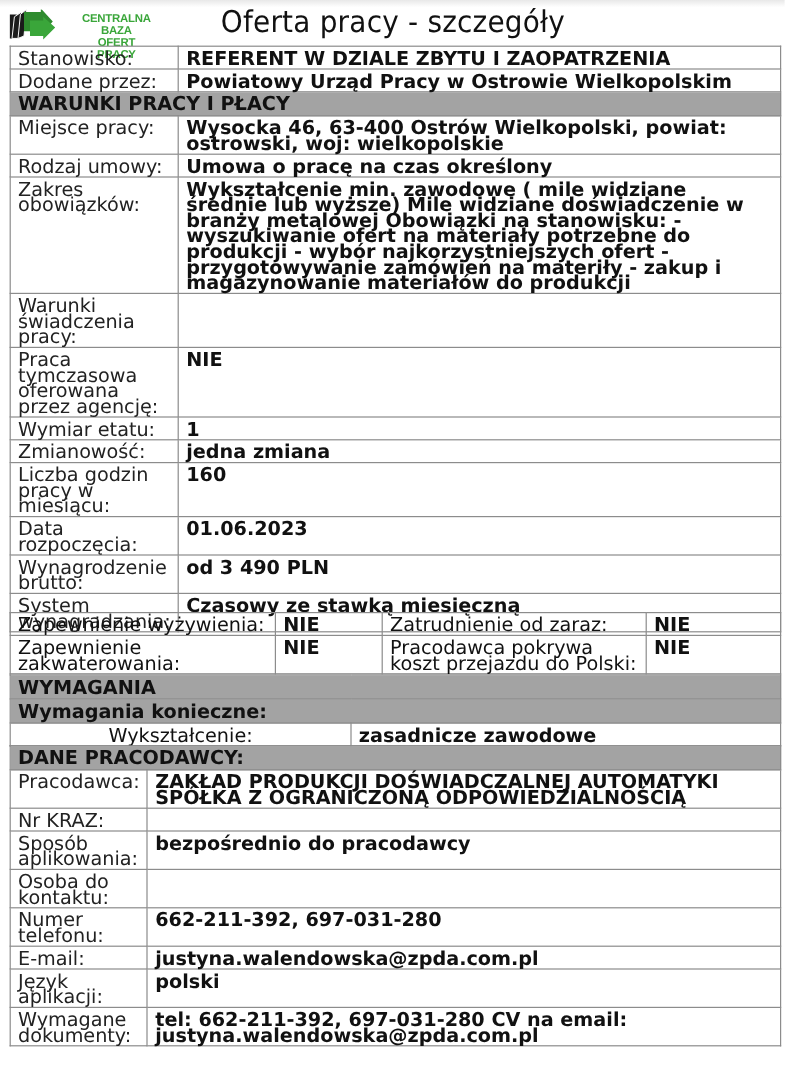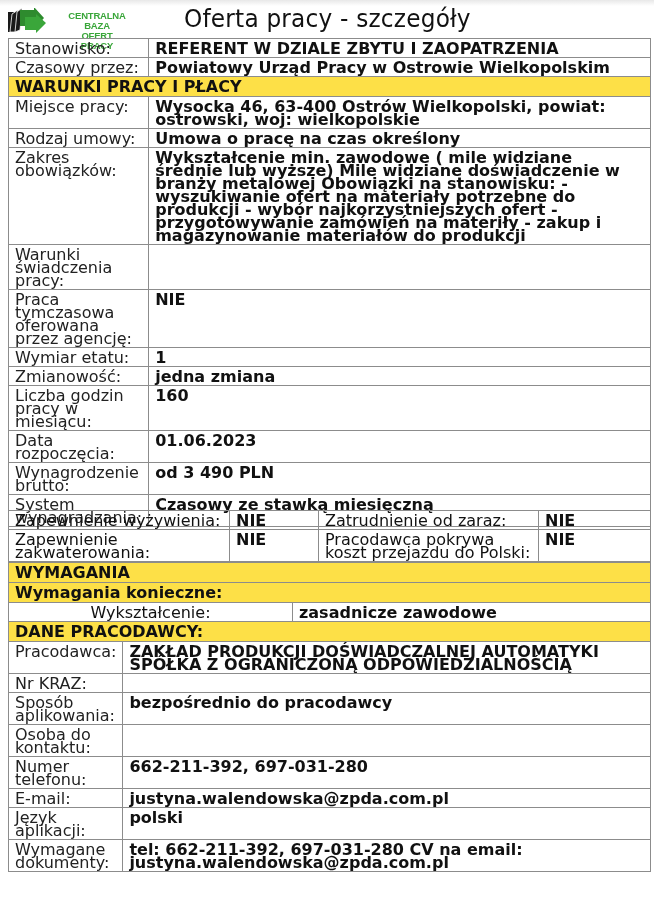--- a/index.html
+++ b/index.html
@@ -15,21 +15,21 @@
                letter-spacing:-0.2px;margin-left:16px; }
   .title { position:absolute; left:176px; top:-2px; font-family:"DejaVu Sans", sans-serif;
            font-size:25px; font-weight:normal; color:#111; letter-spacing:0.2px; white-space:nowrap;
            transform: scaleX(0.93); transform-origin:left top; }
 
   table.offer { position:absolute; left:8px; top:38px; width:643px; border-collapse:collapse;
                 font-size:16px; line-height:13px; }
   table.offer td { border:1px solid #8c8c8c; padding:3px 6px 2px 6px; vertical-align:top; }
   td.lbl { width:101px; color:#222; }
   td.val { font-weight:bold; color:#111; }
-  tr.section td { background:#fde047; font-weight:bold; padding:3px 6px 3px 6px; }
+  tr.section td { background:#a3a3a3; font-weight:bold; padding:3px 6px 3px 6px; }
   td.quad-lbl { width:208px; }
   td.quad-val { width:76px; font-weight:bold; }
   td.quad-lbl2 { width:207px; }
   td.edu-lbl { text-align:center; width:165px;margin-left:25px; }
 </style>
 </head>
 <body>
 
 <div class="topshade"></div>
 
@@ -51,21 +51,21 @@
 </div>
 
 <table class="offer">
 
   <tbody>
       <tr>
     <td class="lbl">Stanowisko:</td>
     <td class="val" colspan="3">REFERENT W DZIALE ZBYTU I ZAOPATRZENIA</td>
   </tr>
   <tr>
-    <td class="lbl">Czasowy przez:</td>
+    <td class="lbl">Dodane przez:</td>
     <td class="val" colspan="3">Powiatowy Urząd Pracy w Ostrowie Wielkopolskim</td>
   </tr>
 
   <tr class="section">
     <td colspan="4">WARUNKI PRACY I PŁACY</td>
   </tr>
   <tr>
     <td class="lbl">Miejsce pracy:</td>
     <td class="val" colspan="3">Wysocka 46, 63-400 Ostrów Wielkopolski, powiat: ostrowski, woj: wielkopolskie</td>
   </tr>

